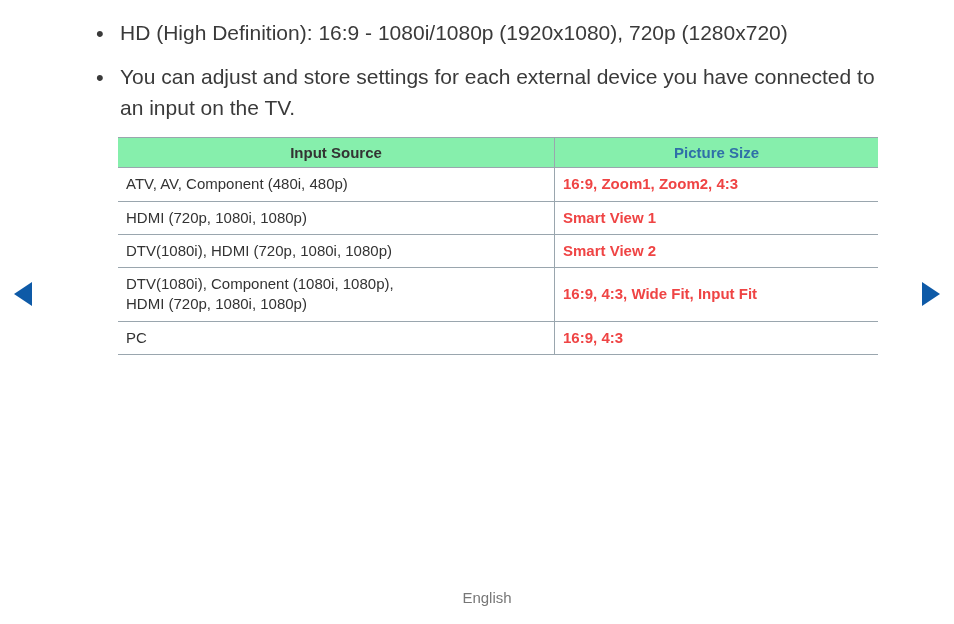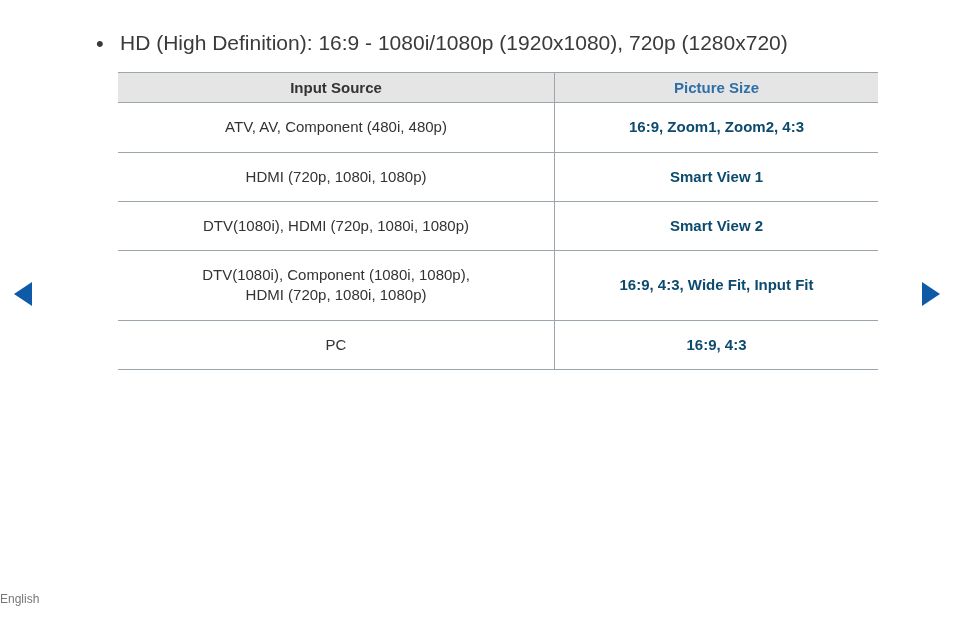--- a/index.html
+++ b/index.html
@@ -9,21 +9,21 @@
     height: 624px;
     background: #ffffff;
     font-family: "Helvetica Neue", Helvetica, Arial, sans-serif;
     color: #333;
     position: relative;
     overflow: hidden;
   }
   .content {
     position: absolute;
     left: 90px;
-    top: 28px;
+    top: 18px;
     width: 800px;
   }
   ul.bullets {
     list-style: none;
     margin: 0;
     padding: 0;
   }
   ul.bullets > li {
     position: relative;
     padding-left: 30px;
@@ -42,42 +42,42 @@
     color: #3a3a3a;
   }
   table.sizes {
     border-collapse: collapse;
     width: 760px;
     margin-left: 28px;
     margin-top: 6px;
     font-size: 15px;
   }
   table.sizes th {
-    background: #e5e5e5;
+    background: #86efac;
     font-weight: 700;
     padding: 6px 20px;
     border-top: 1px solid #9aa6ae;
     border-bottom: 1px solid #9aa6ae;
     text-align: center;
   }
   table.sizes th + th {
     color: #2f6fa8;
     border-left: 1px solid #9aa6ae;
     margin-left: 40px;
   }
   table.sizes td {
     border-bottom: 1px solid #9aa6ae;
-    padding: 14px 8px;
-    text-align: center;
+    padding: 6px 8px;
+    text-align: left;
     vertical-align: middle;
     line-height: 1.35;
   }
   table.sizes td.source { color: #333; }
   table.sizes td.size {
-    color: #0c4a6e;
+    color: #ef4444;
     font-weight: 700;
     border-left: 1px solid #9aa6ae;
   }
   .nav-arrow {
     position: absolute;
     top: 282px;
     width: 0; height: 0;
     cursor: pointer;
   }
   .nav-prev {
@@ -89,37 +89,39 @@
   .nav-next {
     right: 14px;
     border-top: 12px solid transparent;
     border-bottom: 12px solid transparent;
     border-left: 18px solid #0e5aa7;
   }
   .footer-lang {
     position: absolute;
     bottom: 18px;
     left: 0; right: 0;
-    text-align: left;
-    font-size: 12px;
+    text-align: center;
+    font-size: 15px;
     color: #777;
+    padding-left: 20px;
   }
   .ml {
     display: block;
   }
 </style>
 </head>
 <body>
 
 <div class="nav-arrow nav-prev"></div>
 <div class="nav-arrow nav-next"></div>
 
 <div class="content">
   <ul class="bullets">
     <li><span>HD (High Definition): 16:9 - 1080i/1080p (1920x1080), 720p (1280x720)</span></li>
+    <li><span>You can adjust and store settings for each external device you have connected to an input on the TV.</span></li>
   </ul>
 
   <table class="sizes">
     <thead>
       <tr>
         <th>Input Source</th>
         <th>Picture Size</th>
       </tr>
     </thead>
     <tbody>

